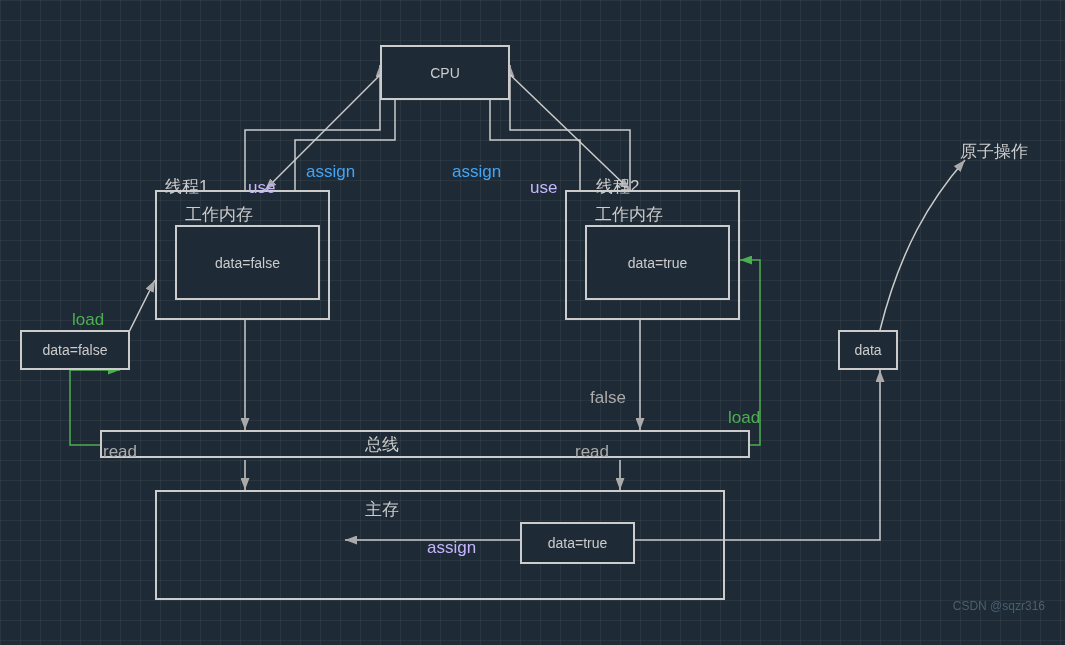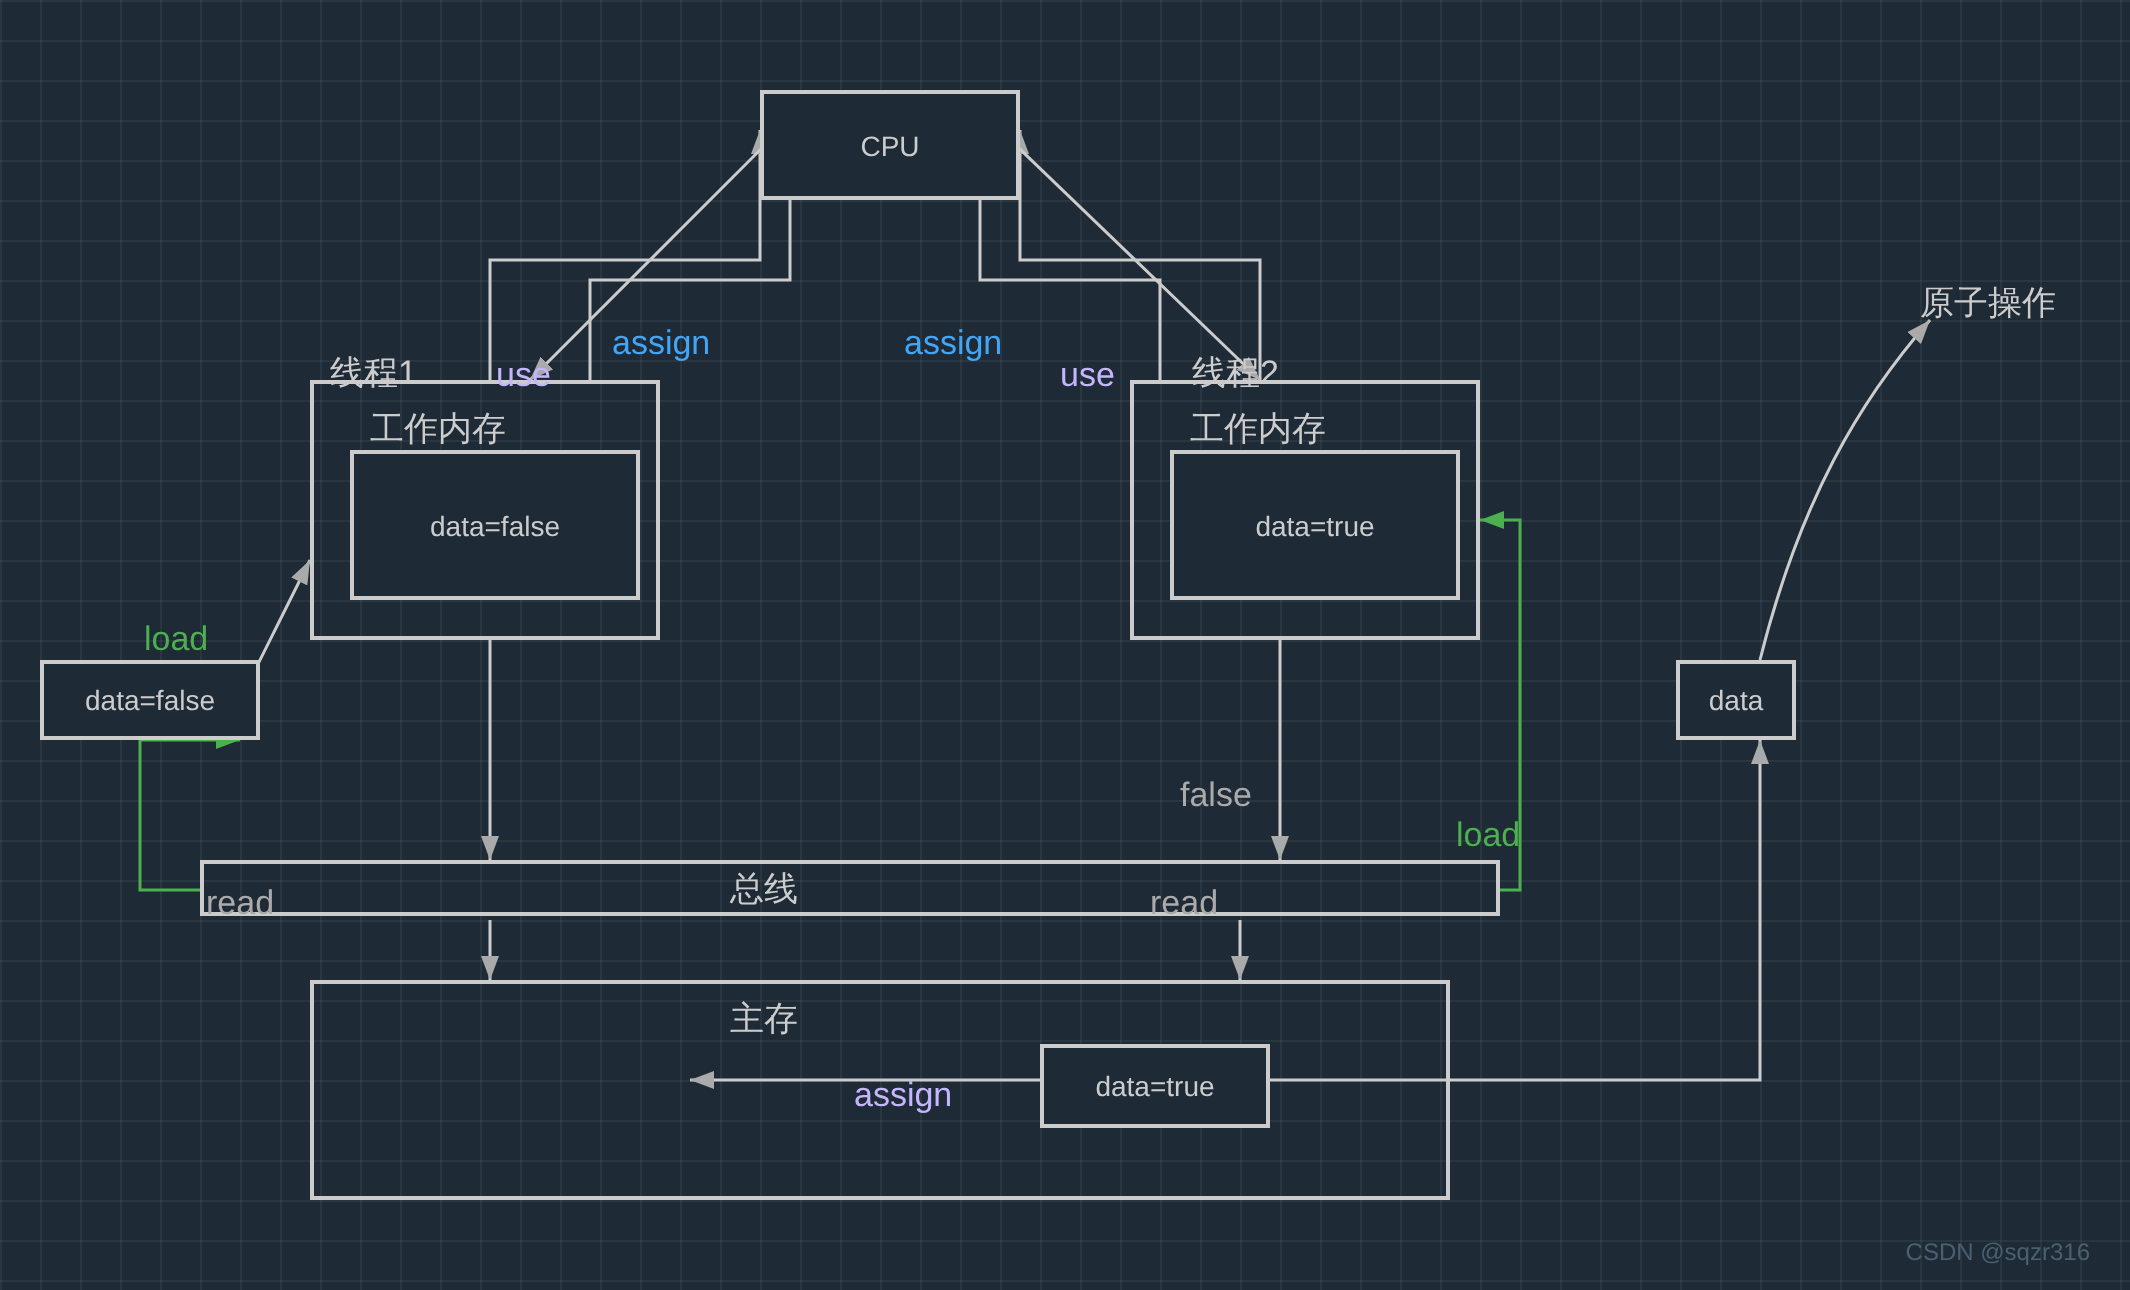--- a/index.html
+++ b/index.html
@@ -46,21 +46,21 @@
     .label-gray { color: #aaa; }
     svg.arrows {
       position: absolute;
       top: 0; left: 0;
       width: 1065px;
       height: 645px;
       pointer-events: none;
     }
     .watermark {
       position: absolute;
-      bottom: 12px;
+      bottom: 32px;
       right: 20px;
       color: #4a6070;
       font-size: 12px;
     }
   </style>
 </head>
 <body>
 
 <div class="diagram">
 

